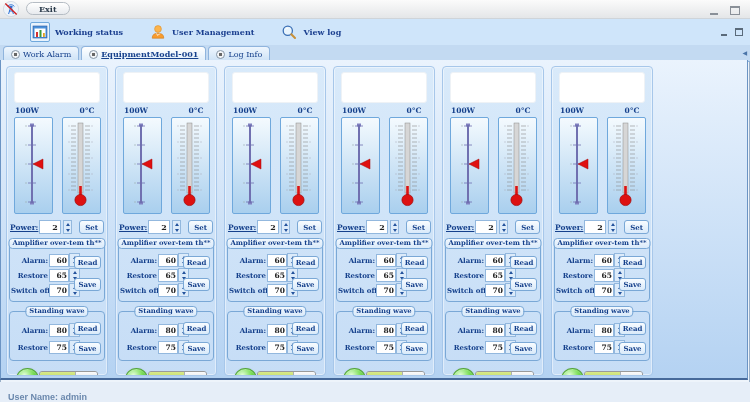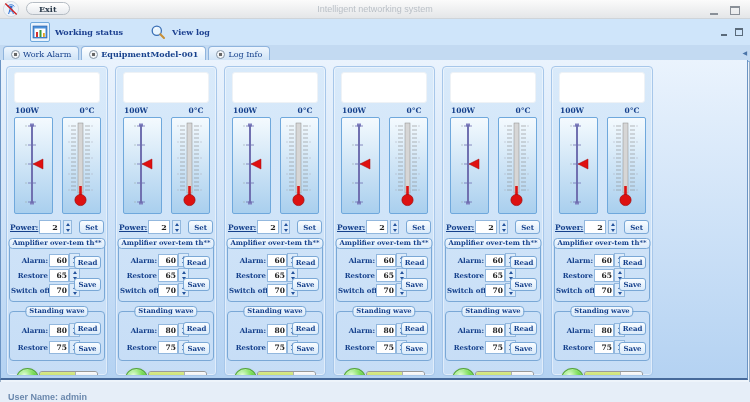--- a/index.html
+++ b/index.html
@@ -21,21 +21,21 @@
   .icon-box{width:18px;height:18px;display:flex;align-items:center;justify-content:center;}
   .icon-box.selected{border:1px solid #6fa8dc;background:#e8f3fd;border-radius:2px;}
   .tool-label{font:bold 8px "DejaVu Serif",serif;color:#1b3f8f;}
   .mdi-controls{position:absolute;right:7px;top:9px;display:flex;gap:8px;align-items:flex-end;}
   .glyph-min2{width:6px;height:6px;border-bottom:2px solid #5a6a7a;}
   .glyph-restore{width:6px;height:5px;border:1px solid #5a6a7a;border-top:2px solid #5a6a7a;}
 
   
   .tabbar{position:relative;height:16px;background:#c3daf2;border-bottom:1px solid #8fb4dd;display:flex;align-items:flex-end;padding-left:3px;}
   .tab{display:flex;align-items:center;gap:3px;height:14px;padding:0 7px;margin-right:2px;border:1px solid #8fb4dd;border-bottom:none;border-radius:4px 4px 0 0;background:linear-gradient(#eef6fe,#cde2f6);font:8px "DejaVu Serif",serif;color:#16418c;cursor:pointer;white-space:nowrap;}
-  .tab.active{background:linear-gradient(#ffffff,#dfeefb);font-weight:bold;}
+  .tab.active{background:linear-gradient(#ffffff,#dfeefb);font-weight:bold;text-decoration:underline;}
   .tab-icon{width:7px;height:7px;border:1px solid #8898a8;border-radius:50%;background:radial-gradient(circle at 50% 50%,#666 0 1.5px,#f2f5f8 2px);flex:0 0 auto;}
   .tab-scroll{position:absolute;right:3px;top:4px;font-size:6px;color:#4a74a8;cursor:pointer;}
 
   
   .main{position:absolute;top:60px;left:0;width:748px;height:320px;background:linear-gradient(#eaf3fd,#b4d2f2);border-left:1px solid #6b94c4;border-right:1px solid #6b94c4;border-bottom:2px solid #46699a;box-sizing:border-box;}
   .panels{position:absolute;left:5px;top:6px;display:flex;gap:7px;}
   .panel{width:100px;height:308px;background:linear-gradient(#d9eafa,#c6ddf6);border:1px solid #a7c7ea;border-radius:4px;overflow:hidden;box-shadow:inset 0 0 0 1px rgba(255,255,255,0.45);}
 
   .display-box{width:84px;height:29px;margin:5px auto 0;background:#fff;border:1px solid #eef2f6;border-radius:3px;}
   .unit-row{display:flex;margin-top:3px;gap:20px;}
@@ -80,21 +80,20 @@
 
   <div class="titlebar">
     <svg class="logo" viewBox="0 0 16 16">
       <circle cx="8" cy="8" r="7.6" fill="#eef3f9" stroke="#c5ced8" stroke-width="0.6"></circle>
       <path d="M8 5 L5.6 13 M8 5 L10.4 13 M6.4 10 L9.6 10" stroke="#2a6fd4" stroke-width="1" fill="none"></path>
       <path d="M4.6 5.4 a4.3 4.3 0 0 1 6.8 0" stroke="#2a6fd4" stroke-width="0.9" fill="none"></path>
       <path d="M5.9 6.4 a2.6 2.6 0 0 1 4.2 0" stroke="#2a6fd4" stroke-width="0.9" fill="none"></path>
       <line x1="2.3" y1="2.5" x2="13.7" y2="13.5" stroke="#d02020" stroke-width="1.4"></line>
     </svg>
     <button class="exit-btn">Exit</button>
-    <div class="win-title">Intelligent networking system</div>
     <div class="win-controls">
       <span class="glyph-min"></span>
       <span class="glyph-max"></span>
     </div>
   </div>
 
   <div class="toolbar">
     <div class="tool-item">
       <span class="icon-box selected">
         <svg width="16" height="16" viewBox="0 0 16 16">
@@ -103,20 +102,30 @@
           <rect x="4" y="8" width="2" height="5" fill="#d43030"></rect>
           <rect x="7.5" y="6" width="2" height="7" fill="#3a9a3a"></rect>
           <rect x="11" y="9" width="1.8" height="4" fill="#e0a020"></rect>
         </svg>
       </span>
       <span class="tool-label">Working status</span>
     </div>
     <div class="tool-item">
       <span class="icon-box">
         <svg width="16" height="16" viewBox="0 0 16 16">
+          <circle cx="8" cy="5" r="3.4" fill="#fdb44b" stroke="#d89030" stroke-width="0.6"></circle>
+          <path d="M2.2 14.2 Q2.2 9.2 8 9.2 Q13.8 9.2 13.8 14.2 Z" fill="#f89c2e" stroke="#d07a18" stroke-width="0.6"></path>
+          <path d="M6.2 9.6 L8 11.4 L9.8 9.6" fill="none" stroke="#ffffff" stroke-width="0.9"></path>
+        </svg>
+      </span>
+      <span class="tool-label">User Management</span>
+    </div>
+    <div class="tool-item">
+      <span class="icon-box">
+        <svg width="16" height="16" viewBox="0 0 16 16">
           <circle cx="6.8" cy="6.8" r="4.6" fill="#e8f4fd" stroke="#3a6fb5" stroke-width="1.3"></circle>
           <line x1="10.3" y1="10.3" x2="14" y2="14" stroke="#c89038" stroke-width="2" stroke-linecap="round"></line>
           <path d="M4.6 5.2 a3 3 0 0 1 2.4 -1.1" stroke="#ffffff" stroke-width="1" fill="none"></path>
         </svg>
       </span>
       <span class="tool-label">View log</span>
     </div>
     <div class="mdi-controls">
       <span class="glyph-min2"></span>
       <span class="glyph-restore"></span>

